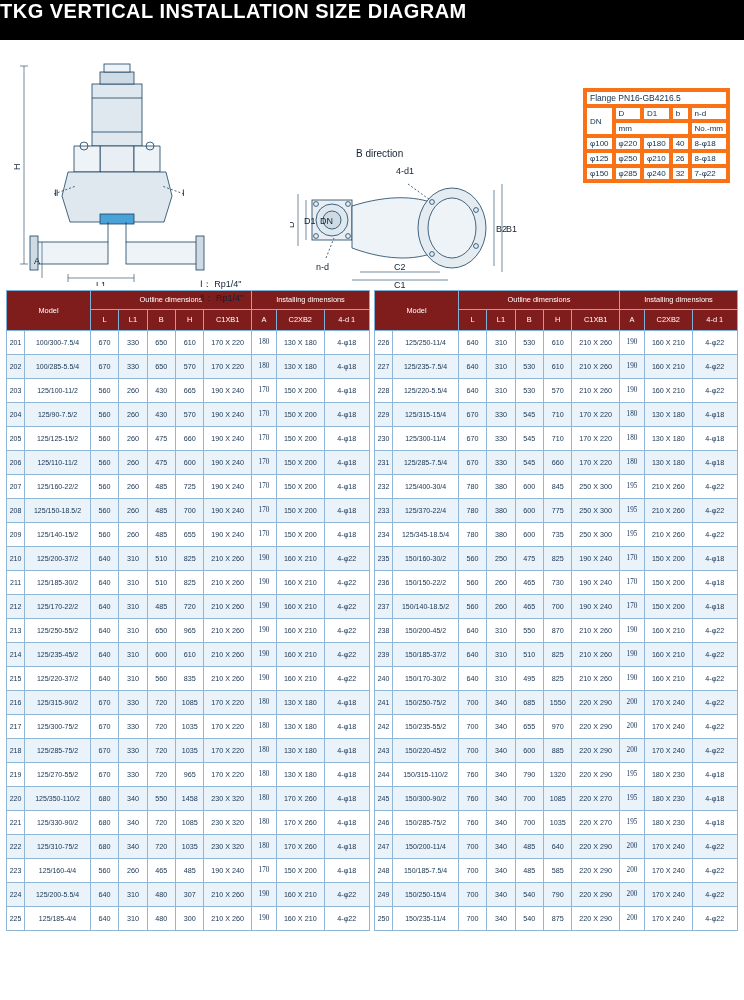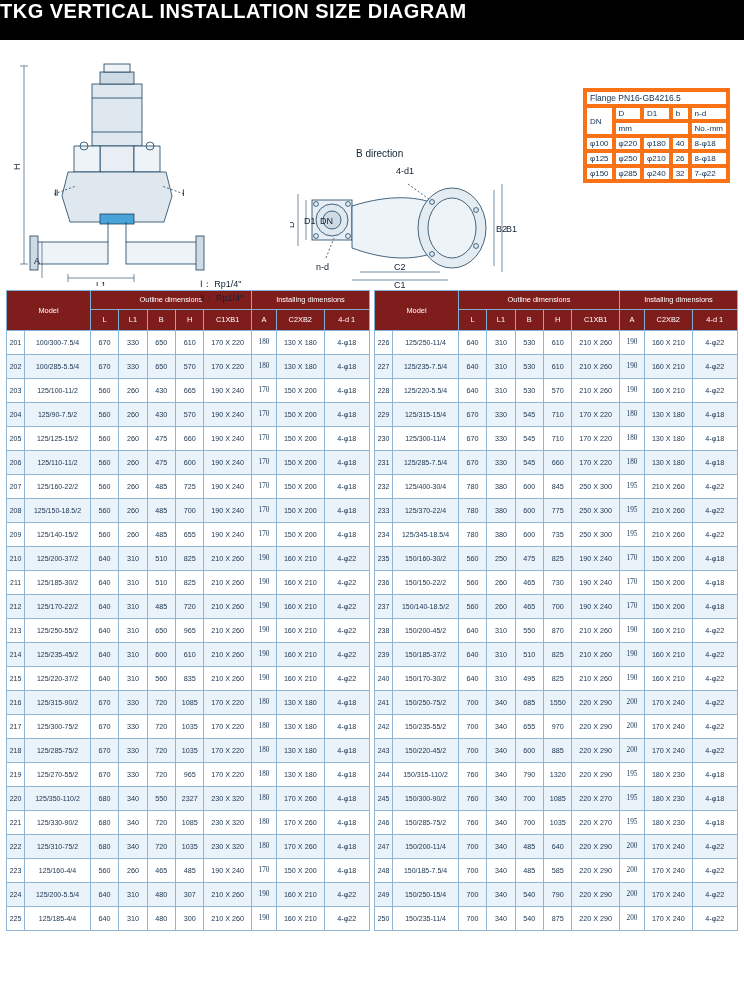--- a/index.html
+++ b/index.html
@@ -490,21 +490,21 @@
           <td class="a">180</td>
           <td class="c2b2">130 X 180</td>
           <td class="d1">4-φ18</td>
         </tr>
         <tr>
           <td class="idx">220</td>
           <td class="model">125/350-110/2</td>
           <td class="num">680</td>
           <td class="num">340</td>
           <td class="num">550</td>
-          <td class="num">2327</td>
+          <td class="num">1458</td>
           <td class="c1b1">230 X 320</td>
           <td class="a">180</td>
           <td class="c2b2">170 X 260</td>
           <td class="d1">4-φ18</td>
         </tr>
         <tr>
           <td class="idx">221</td>
           <td class="model">125/330-90/2</td>
           <td class="num">680</td>
           <td class="num">340</td>

